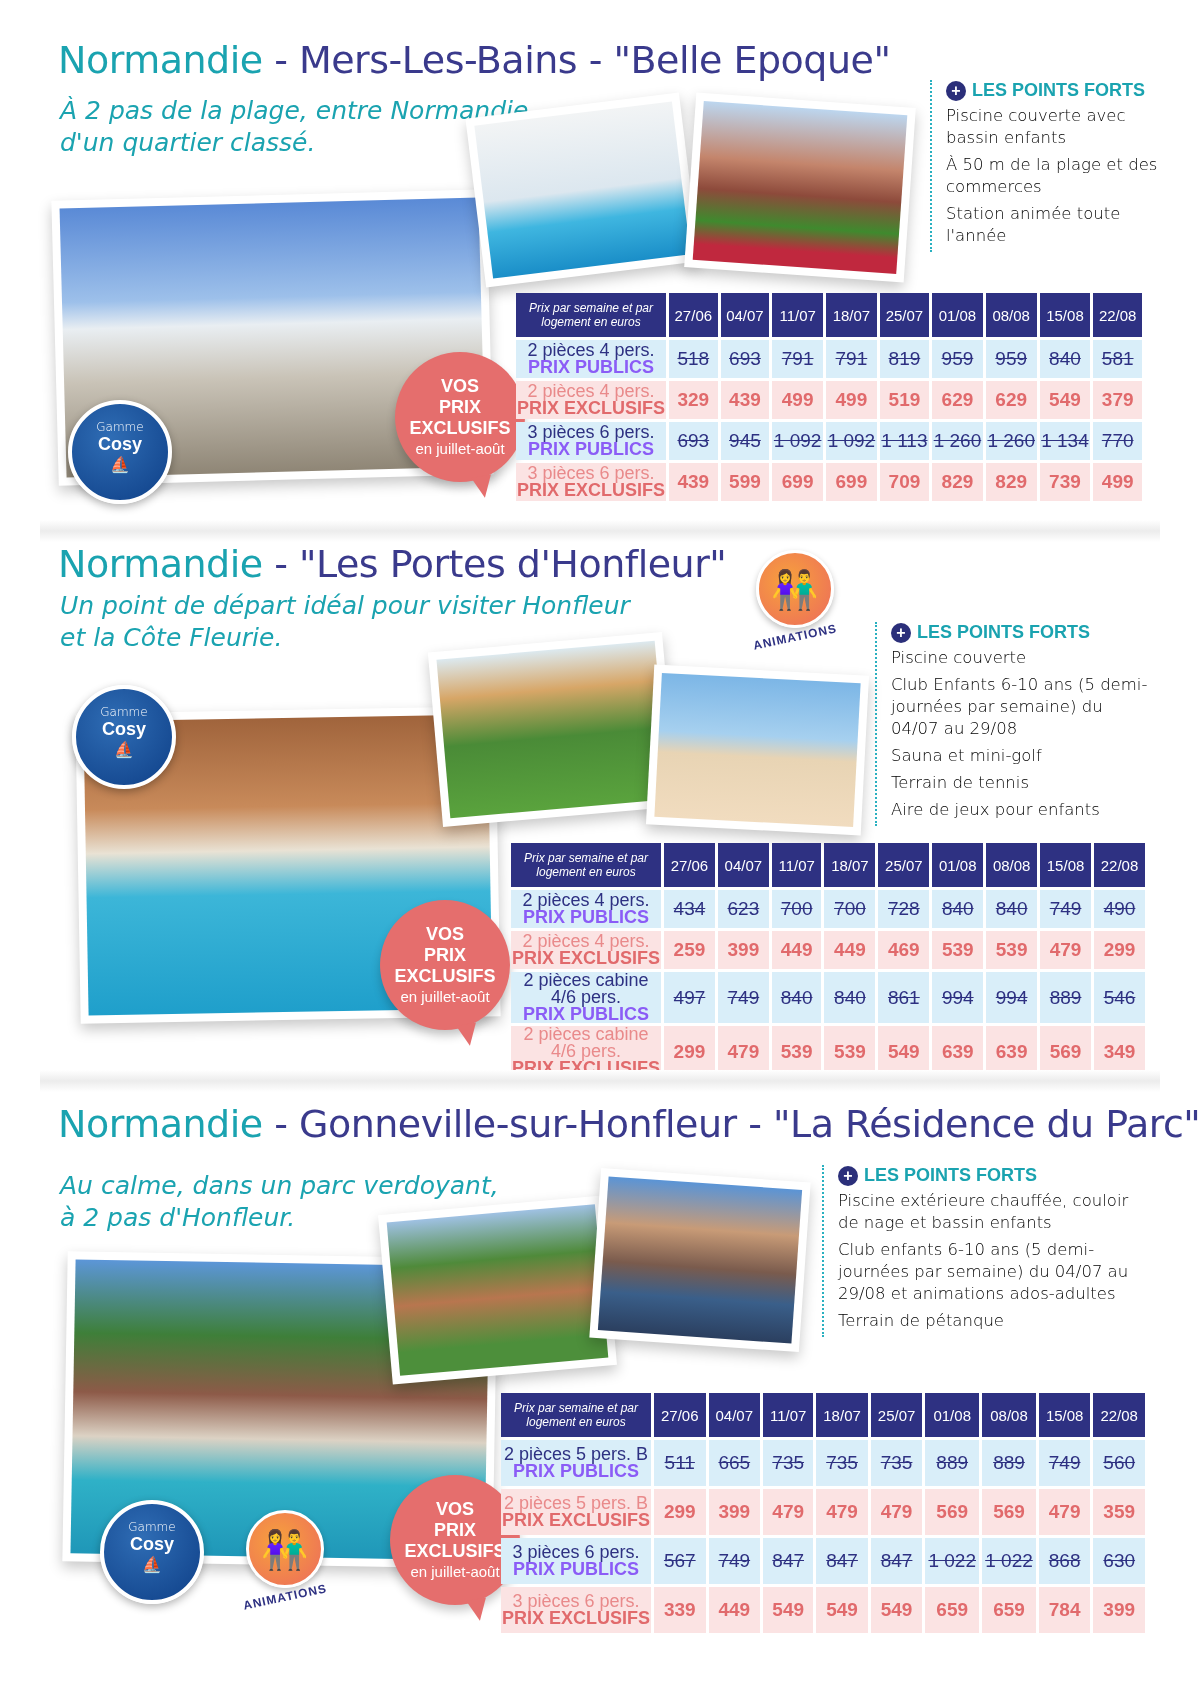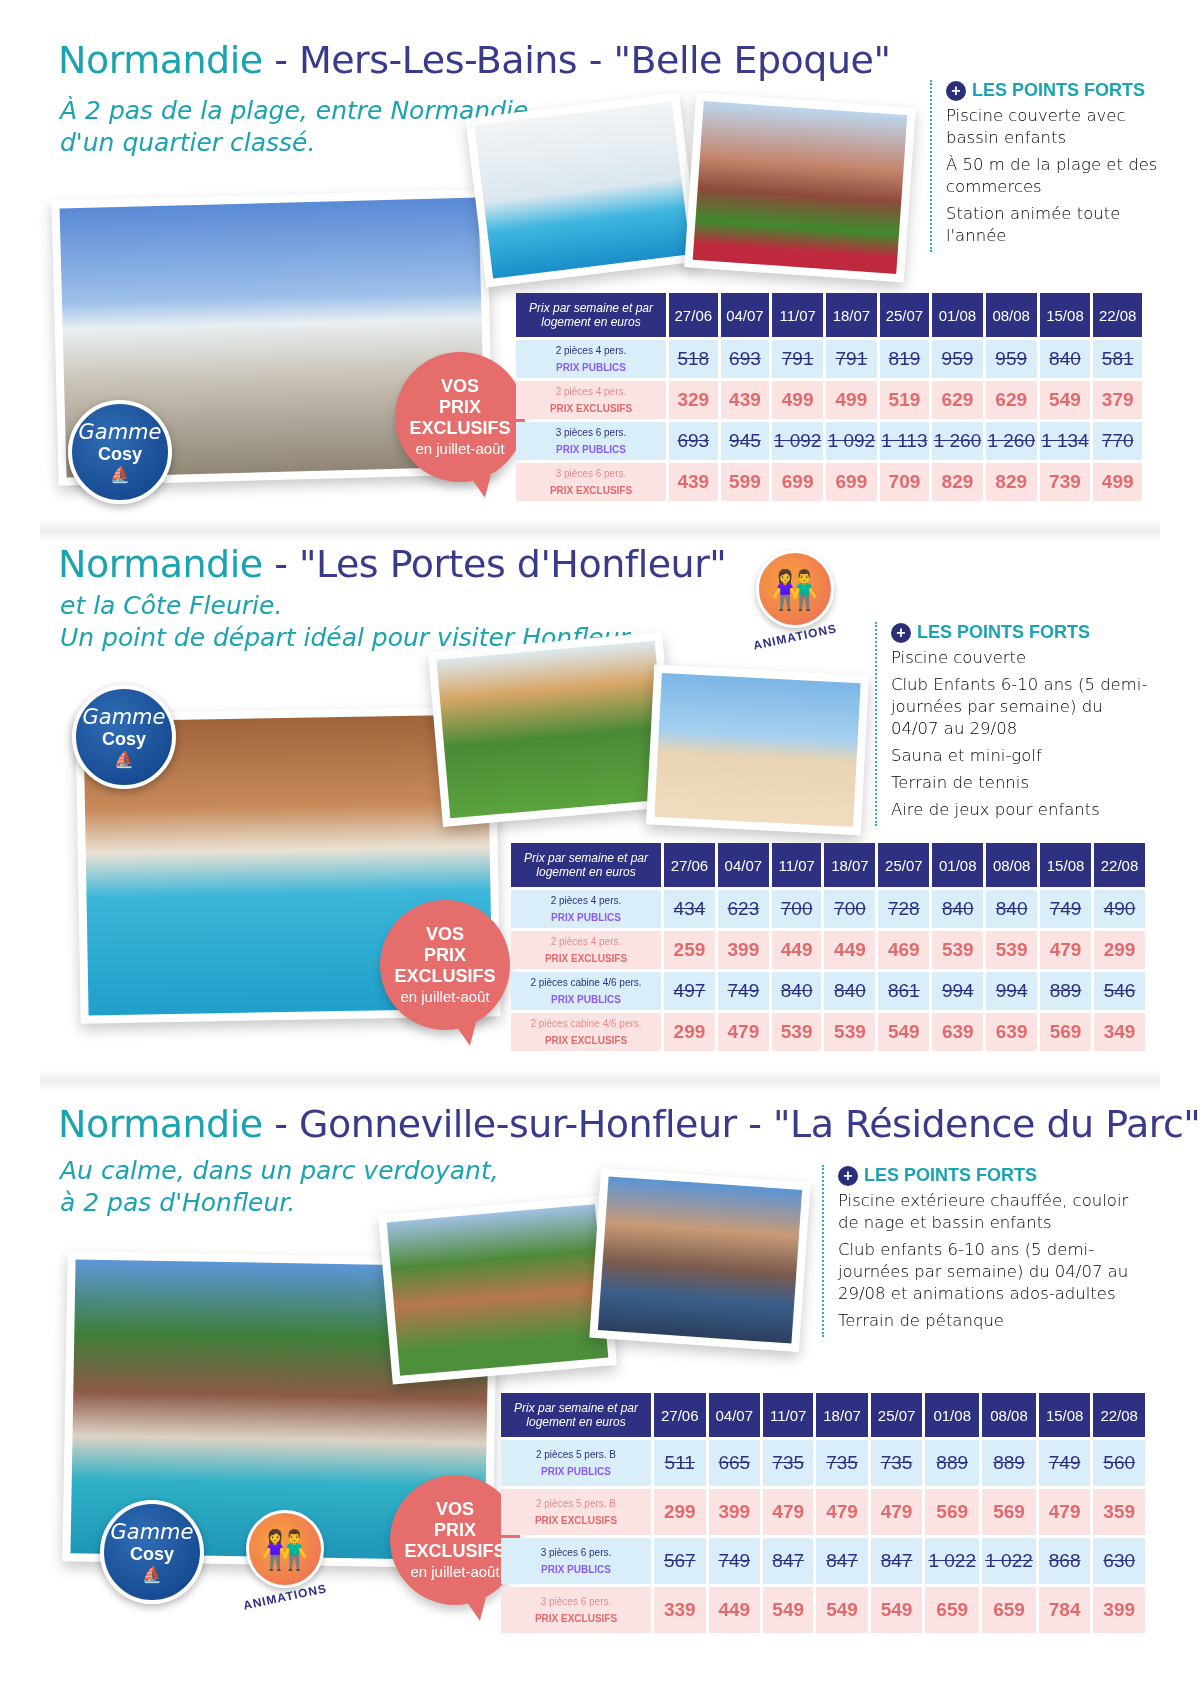--- a/index.html
+++ b/index.html
@@ -12,29 +12,29 @@
   .photo { position: absolute; background: #fff; box-shadow: 0 6px 14px rgba(0,0,0,0.22); padding: 8px; }
   .photo .img { width: 100%; height: 100%; }
   .pf { position: absolute; border-left: 2px dotted #29b0c0; padding-left: 14px; }
   .pf .hd { display: flex; align-items: center; gap: 6px; font-weight: bold; color: #1aa3b0; font-size: 18px; margin-bottom: 4px; }
   .pf .plus { width: 20px; height: 20px; border-radius: 50%; background: #2b2f7a; color: #fff; font-size: 16px; line-height: 20px; text-align: center; font-weight: bold; }
   .pf .item { font-family: "DejaVu Sans", sans-serif; font-size: 16.5px; color: #000000; line-height: 22px; margin-bottom: 5px; font-weight: 300; }
   table.prices { position: absolute; border-collapse: separate; border-spacing: 3px; font-family: "Liberation Sans", sans-serif; }
   table.prices th { background: #2e3182; color: #fff; font-weight: normal; font-size: 15px; height: 44px; text-align: center; padding: 0 4px; }
   table.prices th.lab { font-style: italic; font-size: 12px; line-height: 14px; width: 150px; }
   table.prices td { text-align: center; font-size: 19px; height: 38px; }
-  table.prices td.lab { font-size: 10px; line-height: 17px; }
+  table.prices td.lab { font-size: 18px; line-height: 17px; }
   tr.pub td { background: #d9eef9; color: #2e3182; }
   tr.pub td.v { text-decoration: line-through; }
   tr.pub td.lab b { color: #8b5cf6; }
   tr.exc td { background: #fbe3e3; color: #e16a6c; font-weight: bold; }
   tr.exc td.lab { font-weight: normal; color: #e98a8b; }
   tr.exc td.lab b { color: #e16a6c; }
   .cosy { position: absolute; width: 104px; height: 104px; border-radius: 50%; background: radial-gradient(circle at 40% 35%, #2f6db5, #0e3f87); color: #fff; text-align: center; border: 4px solid #fff; box-shadow: 0 3px 8px rgba(0,0,0,0.3); }
-  .cosy .g { font-family: "DejaVu Sans", sans-serif; font-size: 21px; margin-top: 16px; font-weight: 300; font-style: italic; }
+  .cosy .g { font-family: "DejaVu Sans", sans-serif; font-size: 12px; margin-top: 16px; font-weight: 300; }
   .cosy .c { font-weight: bold; font-size: 18px; }
   .cosy .sail { font-size: 16px; color: #a8b8e6; }
   .vos { position: absolute; width: 130px; height: 130px; border-radius: 50%; background: #e56e6d; color: #fff; text-align: center; box-shadow: 0 6px 10px rgba(0,0,0,0.2); padding-top: 24px; }
   .vos::after { content: ""; position: absolute; bottom: -16px; left: 78px; border-left: 10px solid transparent; border-right: 10px solid transparent; border-top: 22px solid #e56e6d; transform: rotate(-10deg); }
   .vos .l { font-weight: bold; font-size: 18px; line-height: 21px; }
   .vos .s { font-size: 15px; line-height: 20px; }
   .anim { position: absolute; width: 100px; height: 110px; text-align: center; }
   .anim .disc { width: 78px; height: 78px; margin: 0 auto; border-radius: 50%; background: radial-gradient(circle at 40% 40%, #f7a23c, #ec6a5c); border: 3px solid #fff; box-shadow: 0 3px 6px rgba(0,0,0,0.25); color: #fff; font-size: 38px; line-height: 74px; }
   .anim .lbl { font-weight: bold; font-size: 12px; color: #2e3182; letter-spacing: 1px; transform: rotate(-12deg); margin-top: 2px; }
 </style>
@@ -150,22 +150,22 @@
   </table>
 </div>
 
 <div class="sep" style="top:520px;"></div>
 
 <div class="section" style="top:530px;height:540px;">
   <div class="title" style="top:12px;">
     <span class="region">Normandie</span><span> - "Les Portes d'Honfleur"</span>
   </div>
   <div class="subtitle" style="top:60px;">
+    <div>Un point de départ idéal pour visiter Honfleur</div>
     <div>et la Côte Fleurie.</div>
-    <div>Un point de départ idéal pour visiter Honfleur</div>
   </div>
 
   <div class="anim" style="left:745px;top:20px;">
     <div class="disc">👫</div>
     <div class="lbl">ANIMATIONS</div>
   </div>
 
   <div class="photo" style="left:78px;top:180px;width:420px;height:310px;transform:rotate(-1deg);">
     <div class="img" style="background:linear-gradient(#a0643c 0%,#c88a5a 30%,#e9e2d4 45%,#3cb6d8 60%,#1f9fcb 100%);"></div>
   </div>
@@ -267,21 +267,21 @@
     </tbody>
   </table>
 </div>
 
 <div class="sep" style="top:1070px;"></div>
 
 <div class="section" style="top:1080px;height:617px;">
   <div class="title" style="top:22px;">
     <span class="region">Normandie</span><span> - Gonneville-sur-Honfleur - "La Résidence du Parc"</span>
   </div>
-  <div class="subtitle" style="top:75px;">
+  <div class="subtitle" style="top:90px;">
     <div>Au calme, dans un parc verdoyant,</div>
     <div>à 2 pas d'Honfleur.</div>
   </div>
 
   <div class="photo" style="left:65px;top:175px;width:430px;height:310px;transform:rotate(1deg);">
     <div class="img" style="background:linear-gradient(#5c96d8 0%,#3e7f39 25%,#8d5a48 45%,#dcd2c4 60%,#2fb1c7 75%,#1f97b8 100%);"></div>
   </div>
   <div class="photo" style="left:385px;top:125px;width:225px;height:170px;transform:rotate(-5deg);">
     <div class="img" style="background:linear-gradient(#9fc1e3 0%,#4f8a3a 30%,#b8764f 55%,#4d8f3b 85%);"></div>
   </div>

